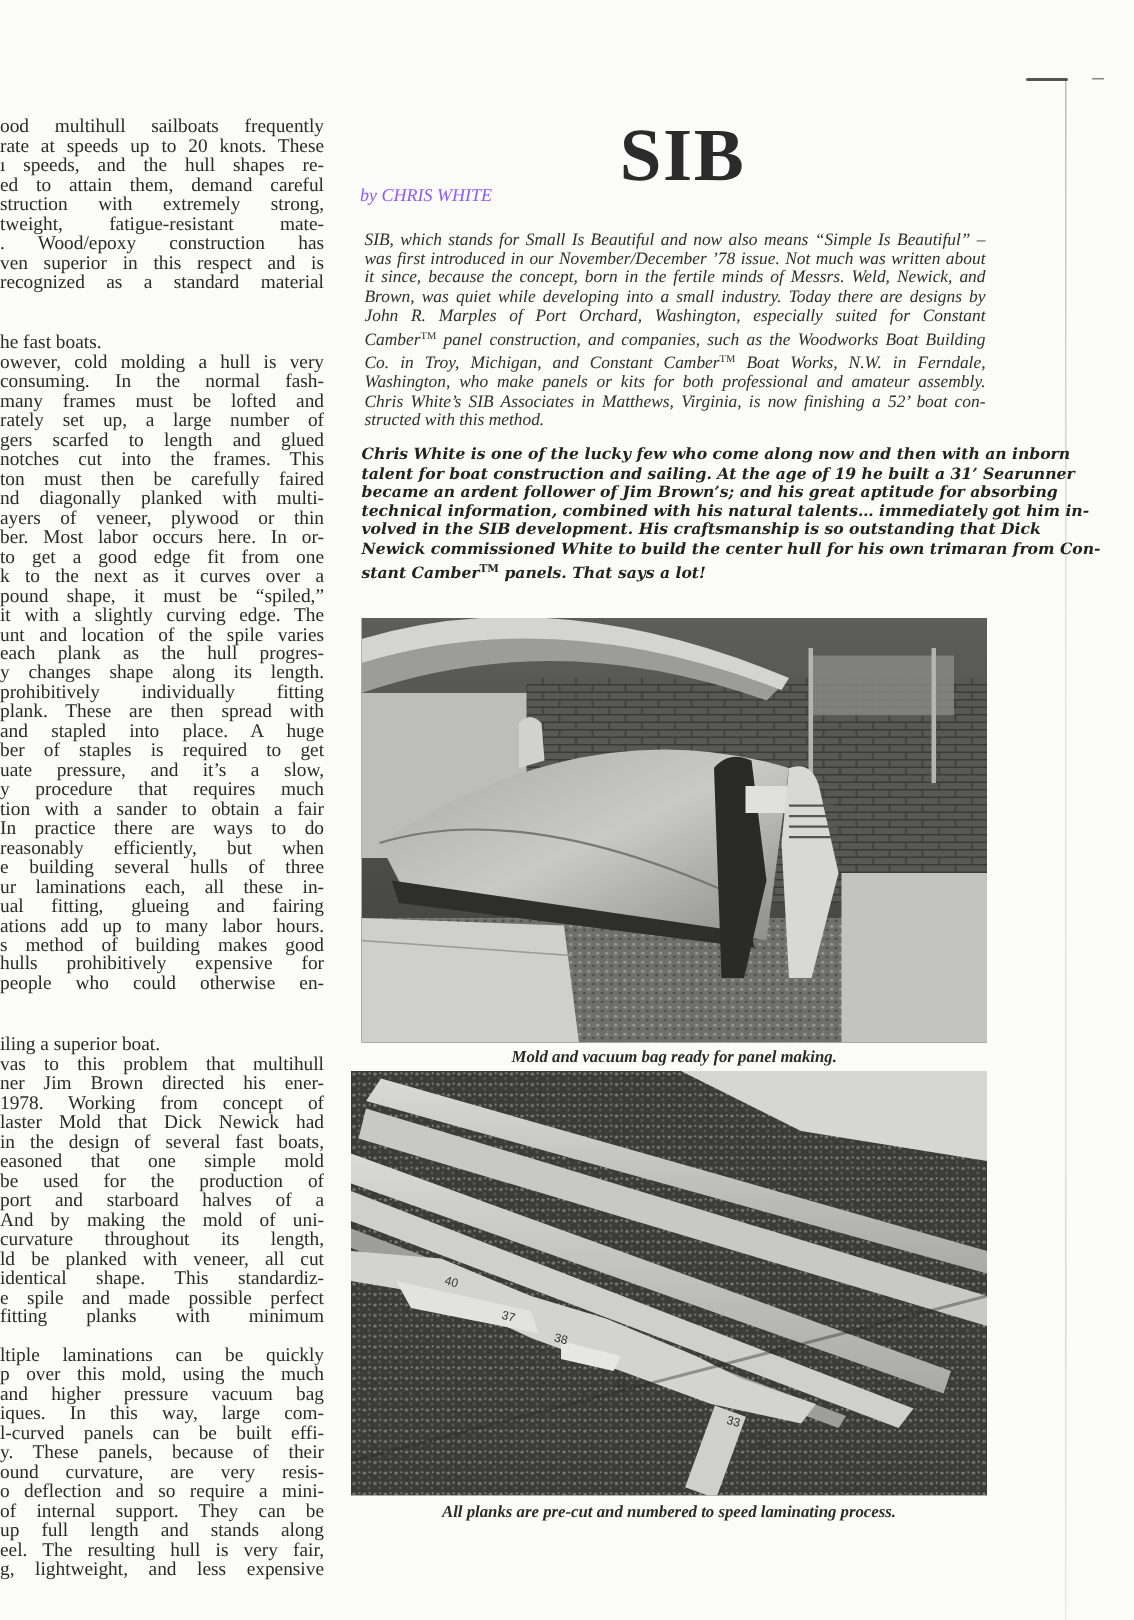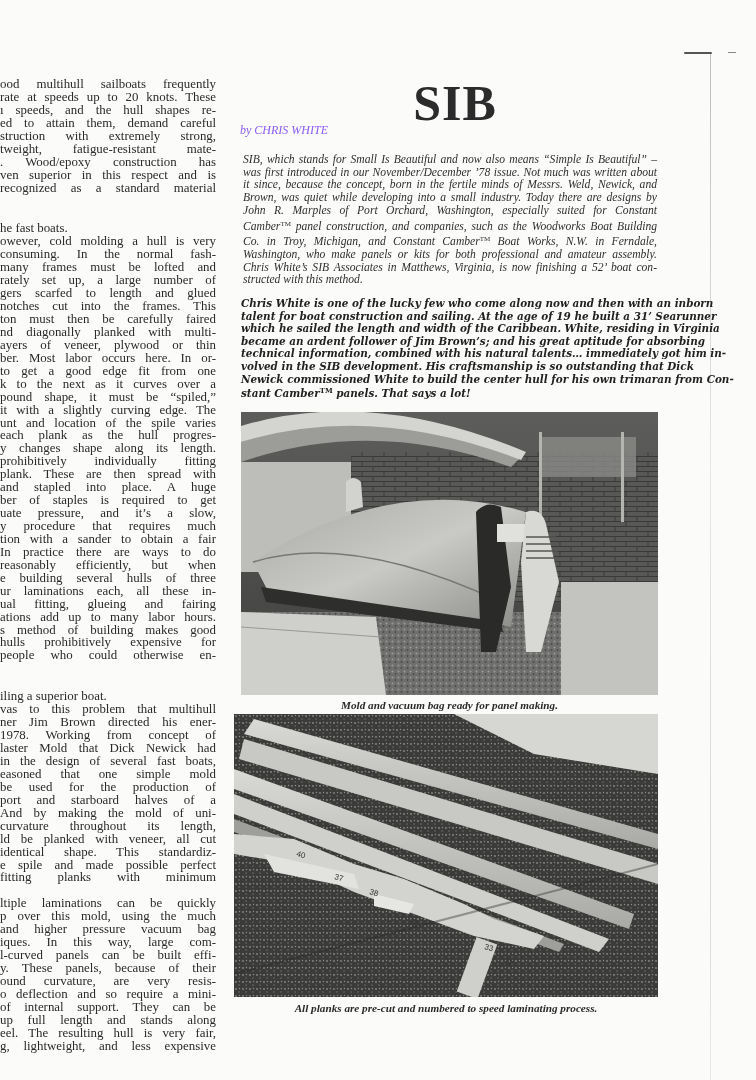--- a/index.html
+++ b/index.html
@@ -181,21 +181,20 @@
       <span class="ln">Camber<sup class="tm">TM</sup> panel construction, and companies, such as the Woodworks Boat Building</span>
       <span class="ln">Co. in Troy, Michigan, and Constant Camber<sup class="tm">TM</sup> Boat Works, N.W. in Ferndale,</span>
       <span class="ln">Washington, who make panels or kits for both professional and amateur assembly.</span>
       <span class="ln">Chris White’s SIB Associates in Matthews, Virginia, is now finishing a 52’ boat con-</span>
       <span class="ln last">structed with this method.</span>
     </div>
 
   <div class="bio" id="bio">
       <span class="ln">Chris White is one of the lucky few who come along now and then with an inborn</span>
       <span class="ln">talent for boat construction and sailing. At the age of 19 he built a 31’ Searunner</span>
-      <span class="ln">which he sailed the length and width of the Caribbean. White, residing in Virginia</span>
       <span class="ln">became an ardent follower of Jim Brown’s; and his great aptitude for absorbing</span>
       <span class="ln">technical information, combined with his natural talents… immediately got him in-</span>
       <span class="ln">volved in the SIB development. His craftsmanship is so outstanding that Dick</span>
       <span class="ln">Newick commissioned White to build the center hull for his own trimaran from Con-</span>
       <span class="ln last">stant Camber<sup class="tm">TM</sup> panels. That says a lot!</span>
     </div>
 
   <div class="photo photo1">
     <svg width="417" height="283" viewBox="0 0 417 283" xmlns="http://www.w3.org/2000/svg">
       <defs>

